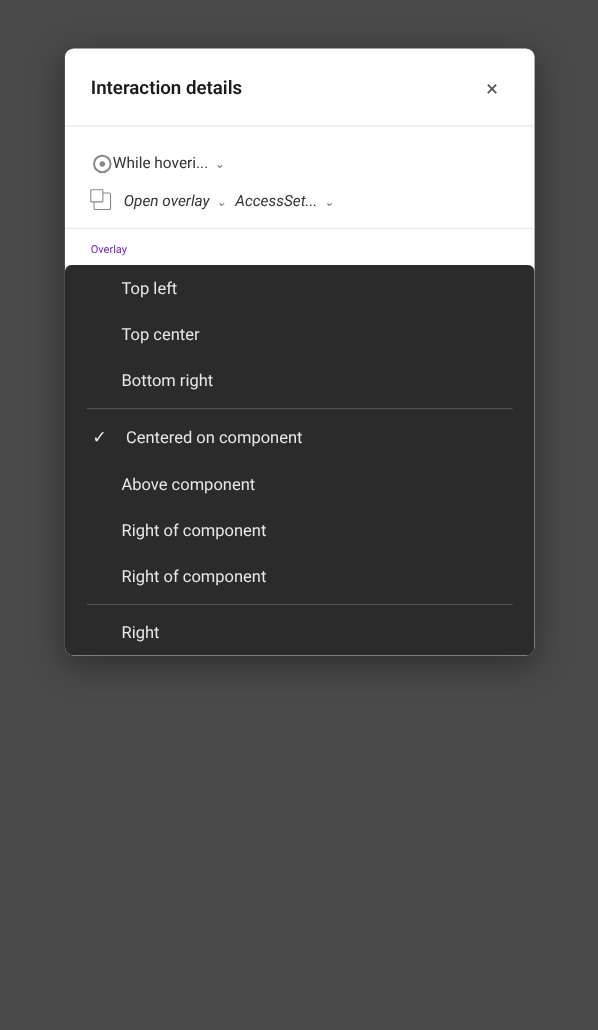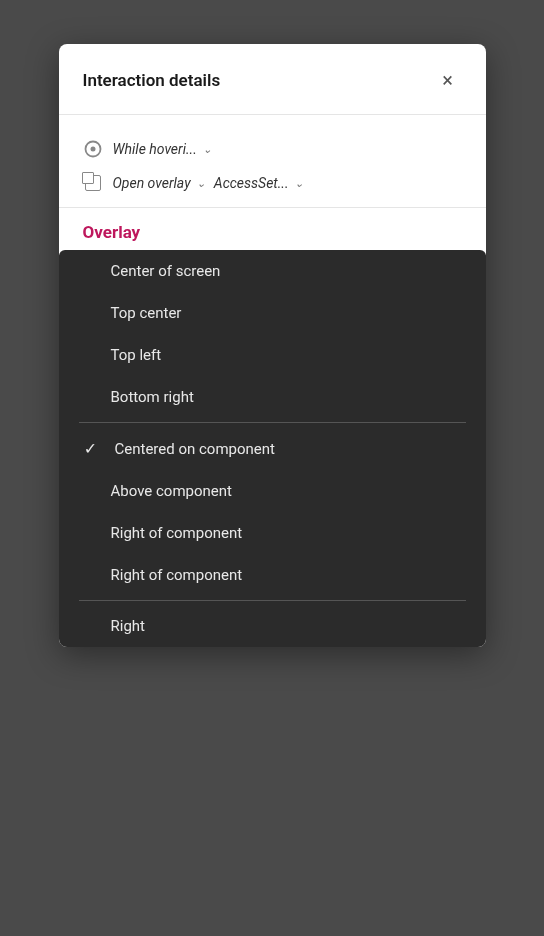--- a/index.html
+++ b/index.html
@@ -56,23 +56,21 @@
       border-radius: 4px;
     }
 
     .modal-content {
       padding: 16px 24px 0 24px;
     }
 
     .trigger-row {
       display: flex;
       align-items: center;
-      gap: 10px;
       padding: 8px 0;
-      font-style: italic;
     }
 
     .trigger-icon {
       width: 20px;
       height: 20px;
       display: flex;
       align-items: center;
       justify-content: center;
       flex-shrink: 0;
     }
@@ -141,23 +139,23 @@
       font-style: italic;
     }
 
     .divider {
       border: none;
       border-top: 1px solid #e5e5e5;
       margin: 0 0 0 0;
     }
 
     .section-title {
-      font-size: 17px;
-      font-weight: 700;
-      color: #be185d;
+      font-size: 10px;
+      font-weight: 400;
+      color: #6d28d9;
       padding: 14px 24px 0 24px;
     }
 
     .dropdown-menu {
       background: #2b2b2b;
       margin: 8px 0 0 0;
       border-radius: 6px;
       overflow: hidden;
     }
 
@@ -232,28 +230,25 @@
         </div>
       </div>
     </div>
   </div>
 
   <hr class="divider">
 
   <div class="section-title">Overlay</div>
 
   <div class="dropdown-menu" id="overlay-menu">
-  <div class="menu-item">
-        <span>Center of screen</span>
+      <div class="menu-item">
+        <span>Top left</span>
       </div>
       <div class="menu-item">
         <span>Top center</span>
-      </div>
-      <div class="menu-item">
-        <span>Top left</span>
       </div>
       <div class="menu-item">
         <span>Bottom right</span>
       </div>
       <hr class="menu-separator">
       <div class="menu-item checked">
         <span class="check-icon">✓</span>
         <span>Centered on component</span>
       </div>
       <div class="menu-item">

